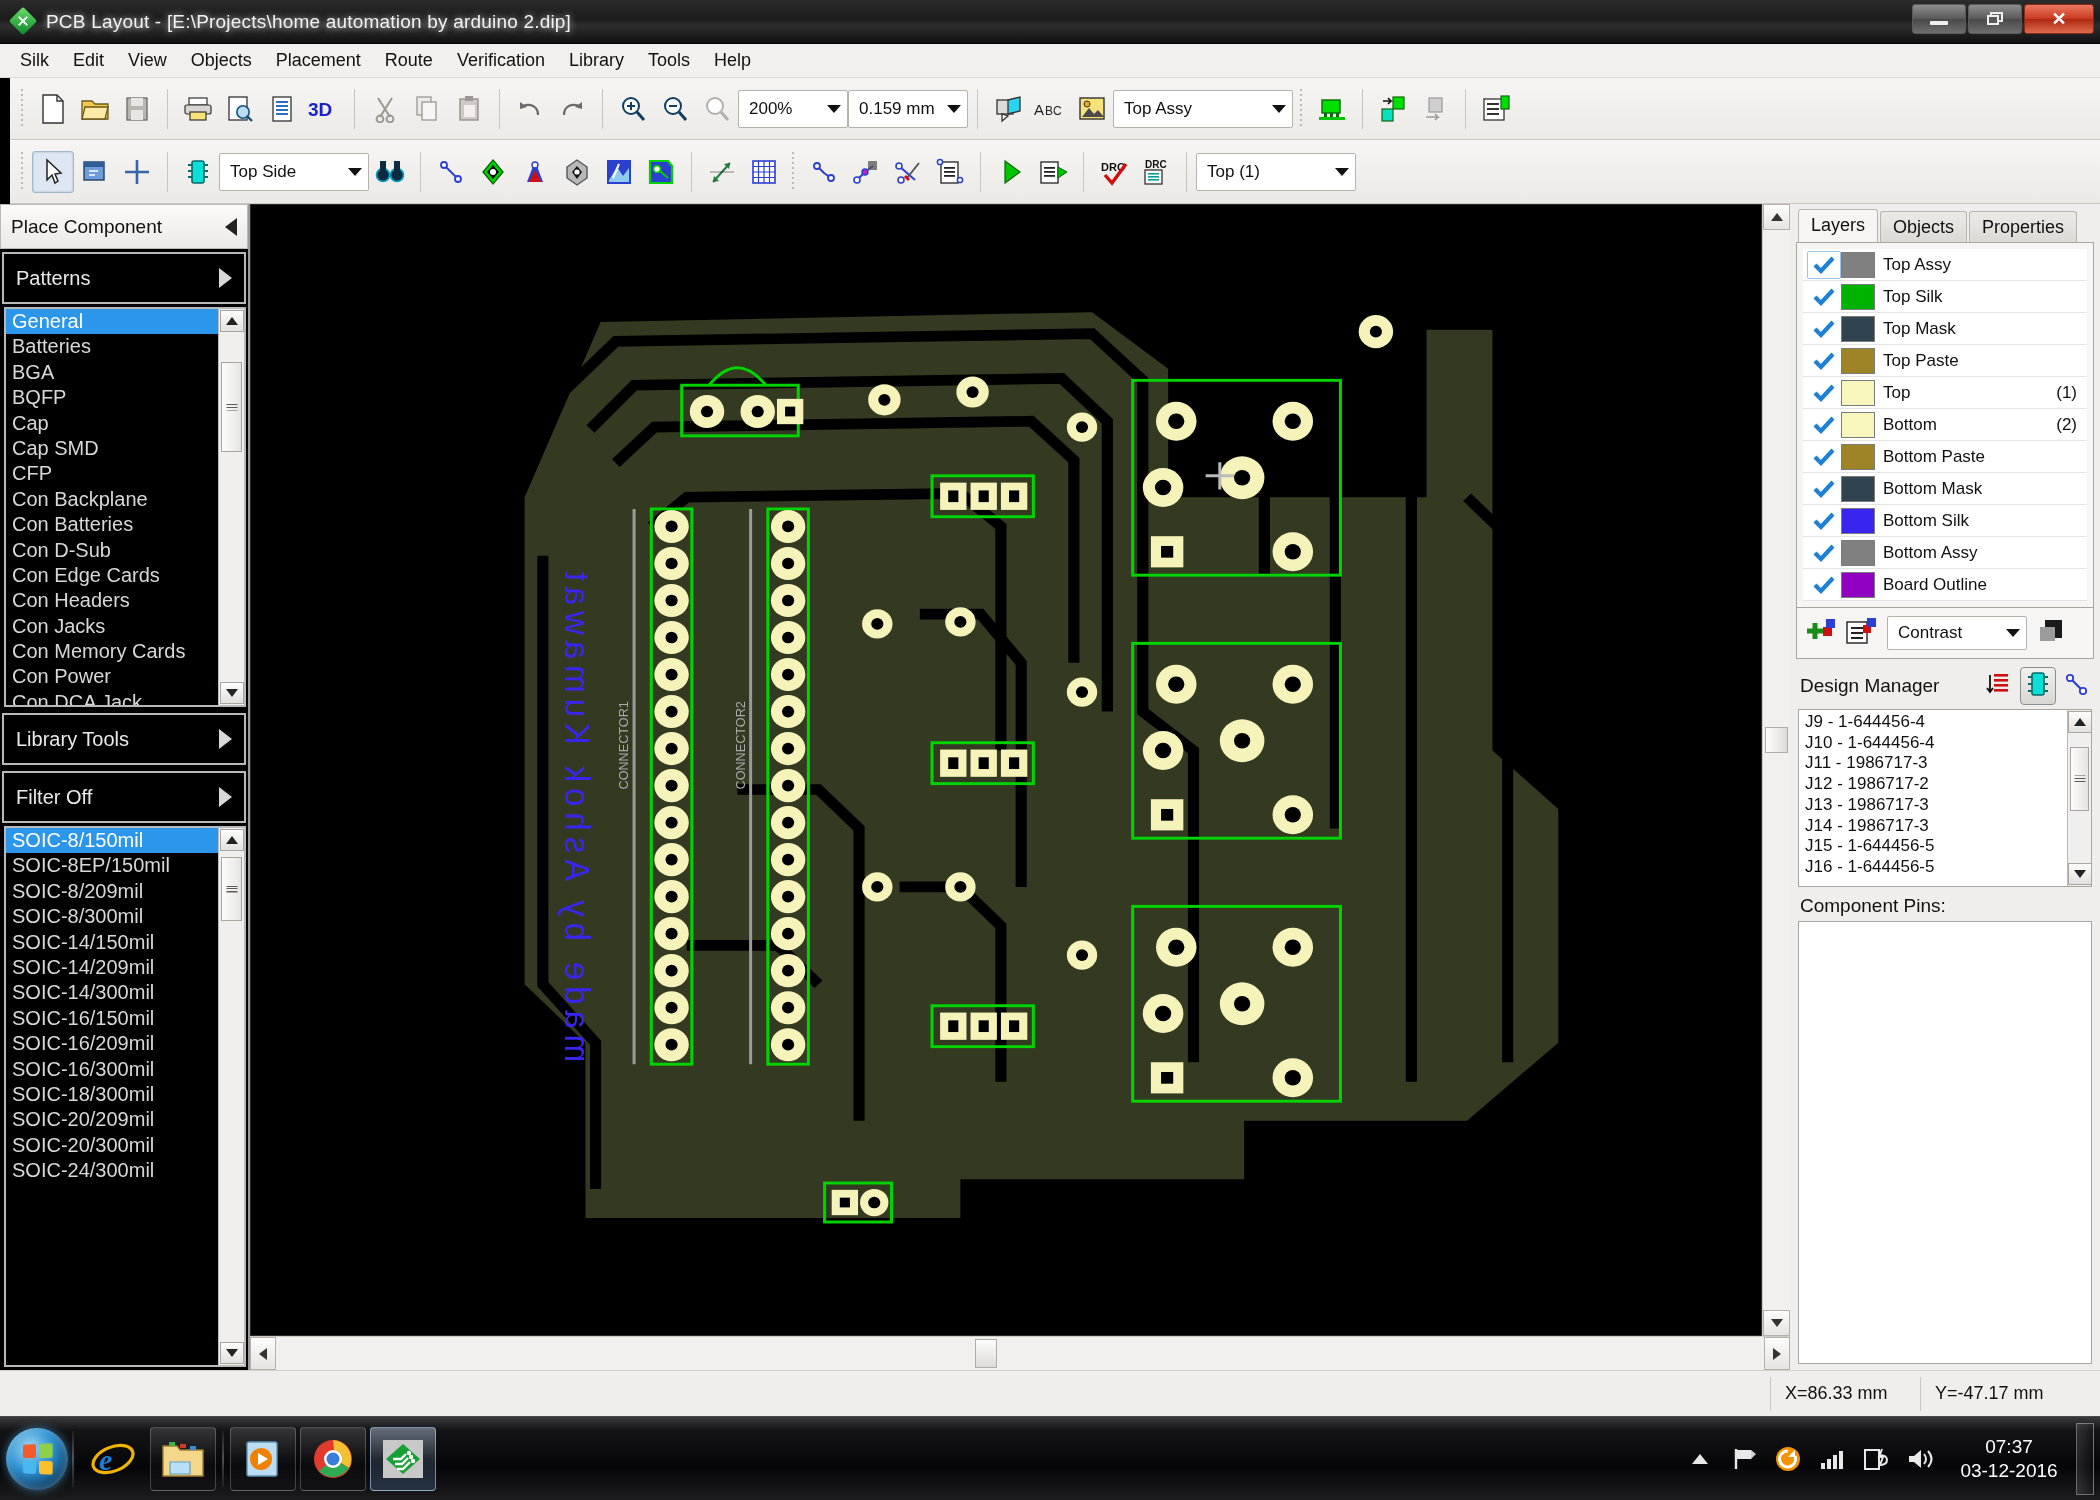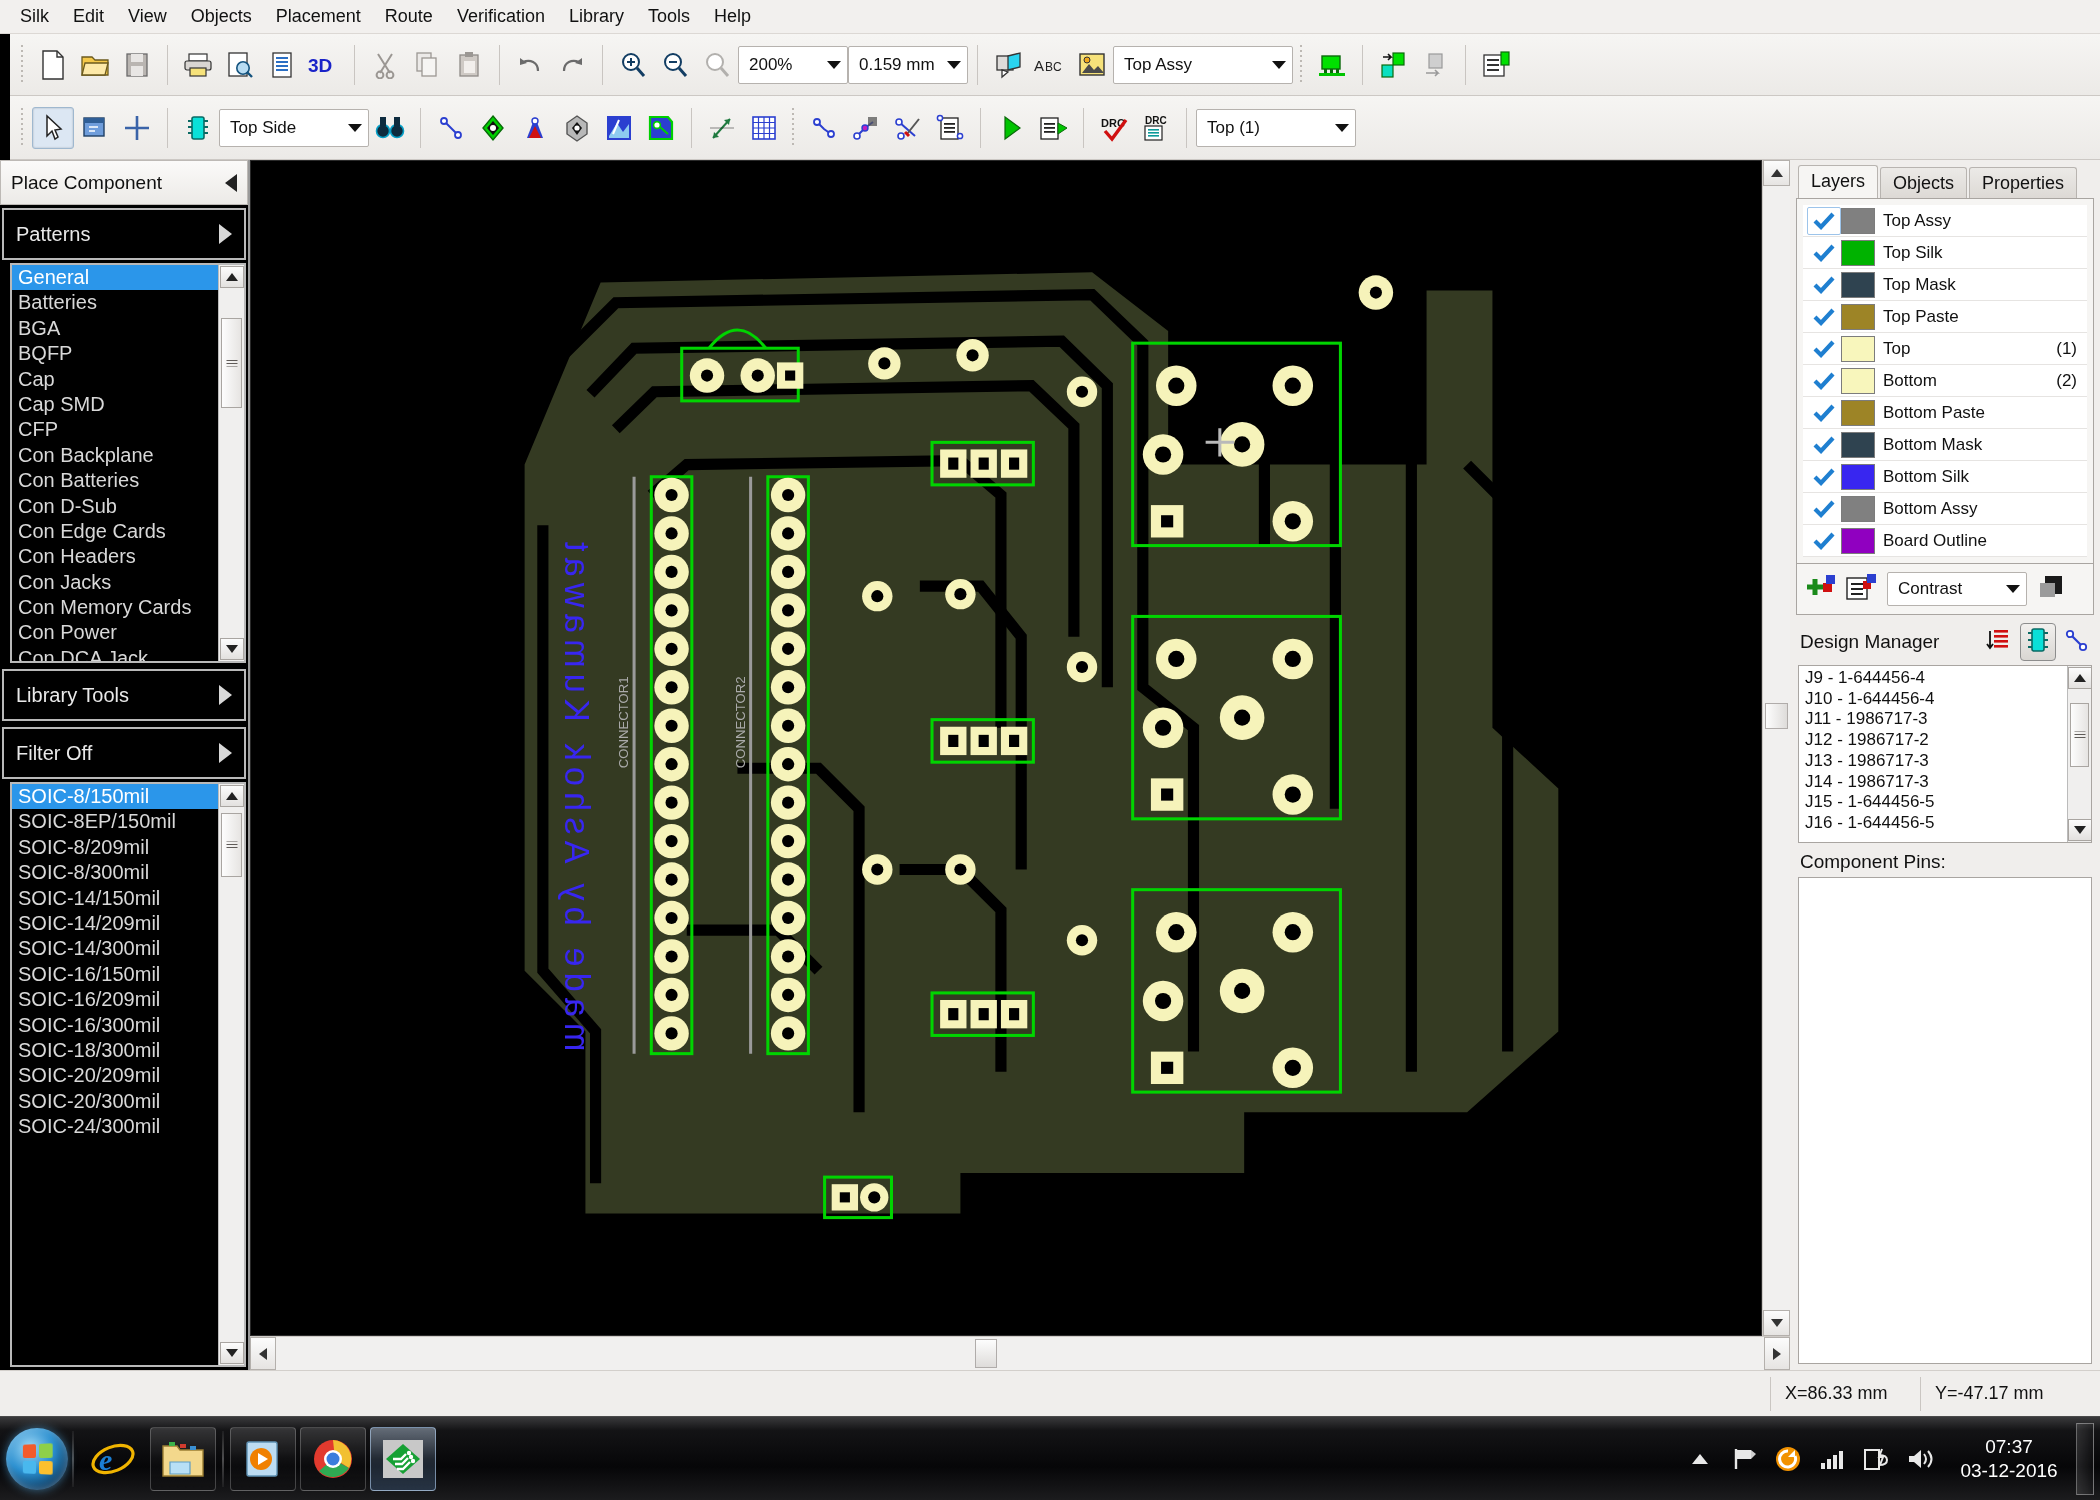--- a/index.html
+++ b/index.html
@@ -108,21 +108,21 @@
     font-size:19px; color:#111; border:1px solid #bdb9b5;
   }
   .lp-section {
     height:52px; flex:0 0 52px; background:#000; color:#e9e9e9;
     display:flex; align-items:center; justify-content:space-between; padding:0 12px;
     font-size:20px; border:2px solid #b9b9b9; margin:3px 2px;
   }
   .tri-l { width:0;height:0;border-top:9px solid transparent;border-bottom:9px solid transparent;border-right:12px solid #222; }
   .tri-r { width:0;height:0;border-top:10px solid transparent;border-bottom:10px solid transparent;border-left:13px solid #d8d8d8; }
   .listbox {
-    background:#000; border:2px solid #b9b9b9; margin:0 2px 3px 10px;
+    background:#000; border:2px solid #b9b9b9; margin:0 2px 3px 4px;
     display:flex; overflow:hidden; position:relative;
   }
   .listbox .items { flex:1; overflow:hidden; }
   .listbox .li {
     color:#d8d8d8; font-size:20px; padding:1px 6px; white-space:nowrap; line-height:1.17;
   }
   .listbox .li.sel { background:#2b96ea; color:#fff; }
   .sbar {
     width:26px; flex:0 0 26px; background:#f0efee; border-left:1px solid #bbb;
     display:flex; flex-direction:column; align-items:center; justify-content:space-between; padding:1px;
@@ -241,20 +241,38 @@
   .tray .ticon { width:34px; height:34px; margin:0 5px; display:flex; align-items:center; justify-content:center; }
   .clock { color:#fff; font-size:19px; text-align:center; line-height:1.25; margin-left:8px; width:118px;}
   .showdesk { width:18px; height:72px; margin-left:8px; border:1px solid rgba(255,255,255,.35);
               background:linear-gradient(90deg, rgba(255,255,255,.12), rgba(255,255,255,.02)); }
 </style>
 </head>
 <body>
 
 <div class="app">
 
+  <div class="titlebar">
+    <div class="title-icon">
+        <div class="dia"></div>
+      </div>
+    <div class="title-text">PCB Layout - [E:\Projects\home automation by arduino 2.dip]</div>
+    <div class="win-controls">
+      <div class="wbtn">
+          <span class="minglyph"></span>
+        </div>
+      <div class="wbtn">
+        <span class="maxglyph">
+            <i></i>
+            <i></i>
+          </span>
+      </div>
+      <div class="wbtn close">✕</div>
+    </div>
+  </div>
 
   <div class="menubar">
     <div class="mi">Silk</div>
     <div class="mi">Edit</div>
     <div class="mi">View</div>
     <div class="mi">Objects</div>
     <div class="mi">Placement</div>
     <div class="mi">Route</div>
     <div class="mi">Verification</div>
     <div class="mi">Library</div>

